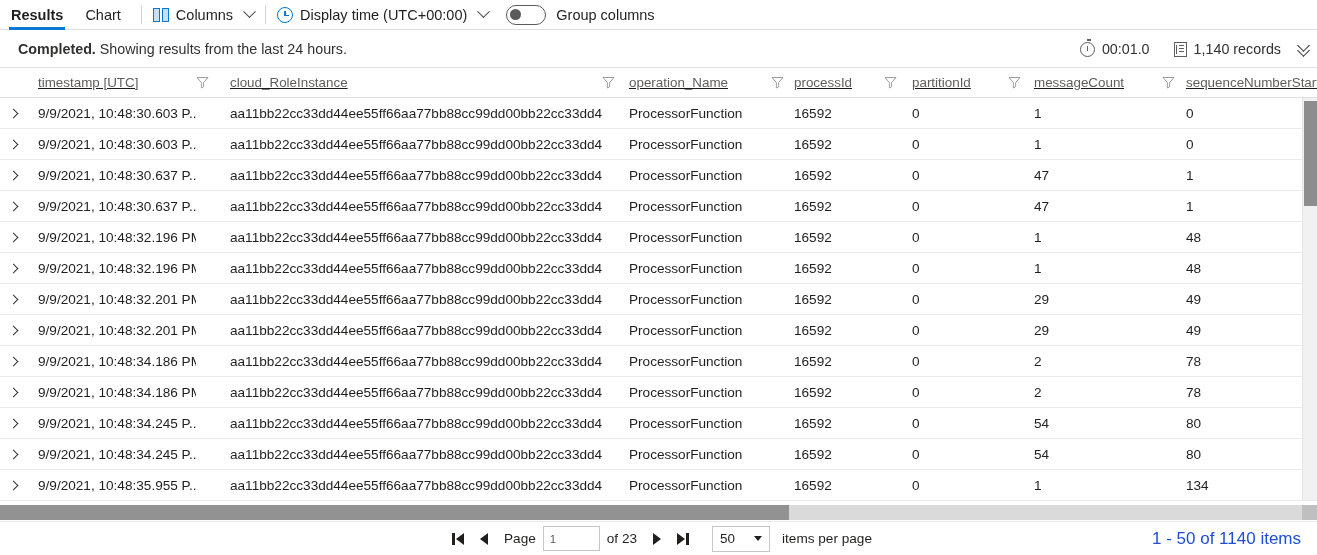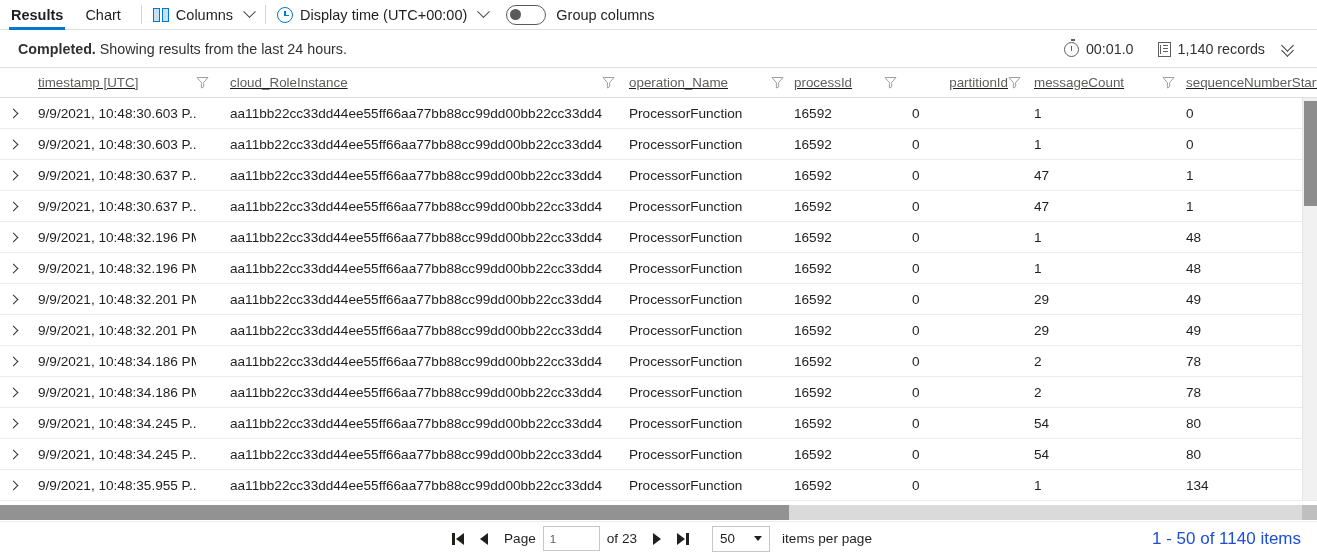--- a/index.html
+++ b/index.html
@@ -60,21 +60,21 @@
 
   
   .status {
     position: absolute; left: 0; top: 31px; width: 1317px; height: 37px;
     display: flex; align-items: center; border-bottom: 1px solid #e1dfdd; background: #fff;
   }
   .status-text { font-size: 14.3px; color: #323130; padding-left: 18px; }
   .status-text b { font-weight: bold; }
   .status-right {
     margin-left: auto; display: flex; align-items: center; gap: 8px;
-    padding-right: 16px; font-size: 14.3px; color: #323130;
+    font-size: 14.3px; color: #323130;
   }
   .meta { display: flex; align-items: center; gap: 7px; }
   .icon-timer { width:15px;height:15px;border:1.3px solid #605e5c;border-radius:50%;position:relative;flex:none;margin-top:1px;}
   .icon-timer::before{content:"";position:absolute;left:5.8px;top:-4px;width:4px;height:2px;background:#605e5c;}
   .icon-timer::after{content:"";position:absolute;left:5.8px;top:3px;width:1.2px;height:4.5px;background:#605e5c;}
   .icon-records { width:13px;height:15px;border:1.3px solid #605e5c;position:relative;flex:none;}
   .icon-records::before{content:"";position:absolute;left:1.5px;top:2px;width:1.4px;height:9px;background:#605e5c;}
   .icon-records::after{content:"";position:absolute;left:4.5px;top:2px;width:5px;height:1.3px;background:#605e5c;box-shadow:0 3px 0 #605e5c,0 6px 0 #605e5c;}
   .dblchev { width: 22px; height: 22px; position: relative; cursor: pointer; margin-left: 6px; }
   .dblchev i, .dblchev u {
@@ -110,21 +110,21 @@
   }
   
   .c-ts    { width: 170px; padding-left: 12px; }
   .c-fil1  { width: 34px; }
   .c-role  { width: 372px; }
   .c-fil2  { width: 27px; }
   .c-op    { width: 142px; }
   .c-fil3  { width: 23px; }
   .c-pid   { width: 90px; }
   .c-fil4  { width: 28px; }
-  .c-part  { width: 96px; justify-content: flex-end; }
+  .c-part  { width: 96px; }
   .c-fil5  { width: 26px; }
   .c-msg   { width: 128px; }
   .c-fil6  { width: 24px; }
   .c-seq   { width: 150px; }
 
   
   .vscroll {
     position: absolute; right: 0; top: 98px; width: 15px; height: 402px;
     background: #f1f1f1; border-left: 1px solid #e3e3e3;
   }

